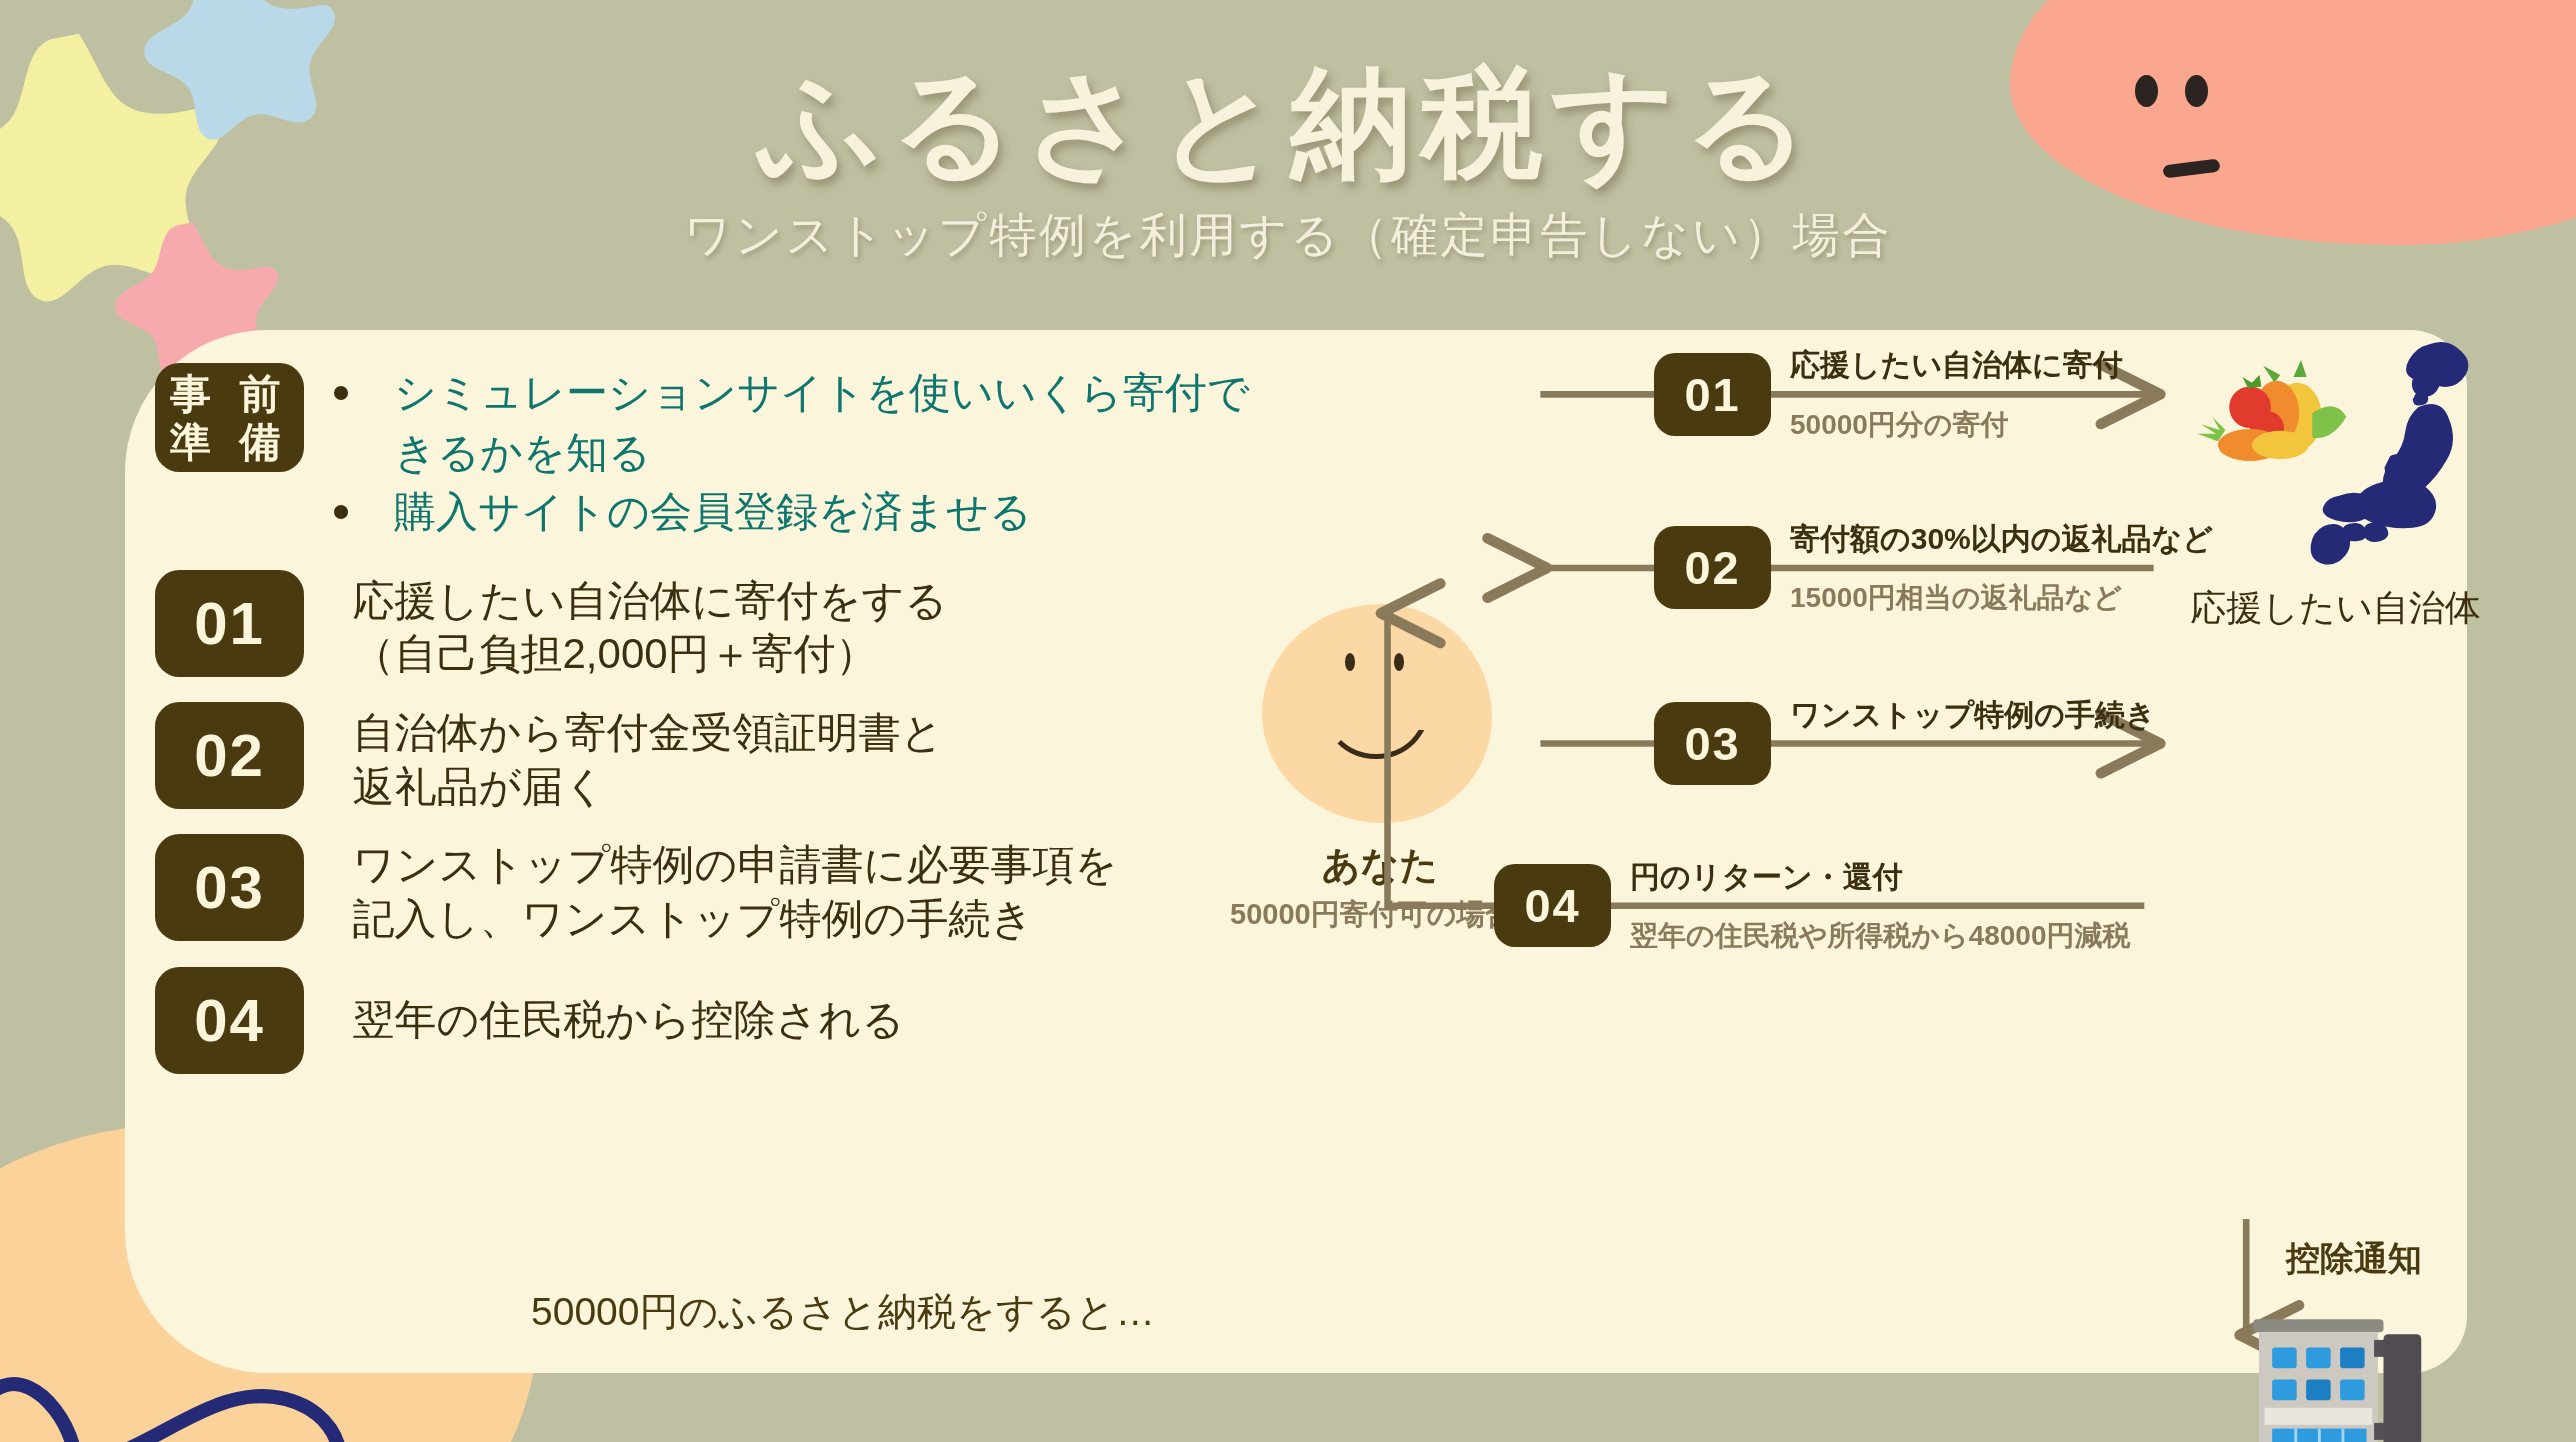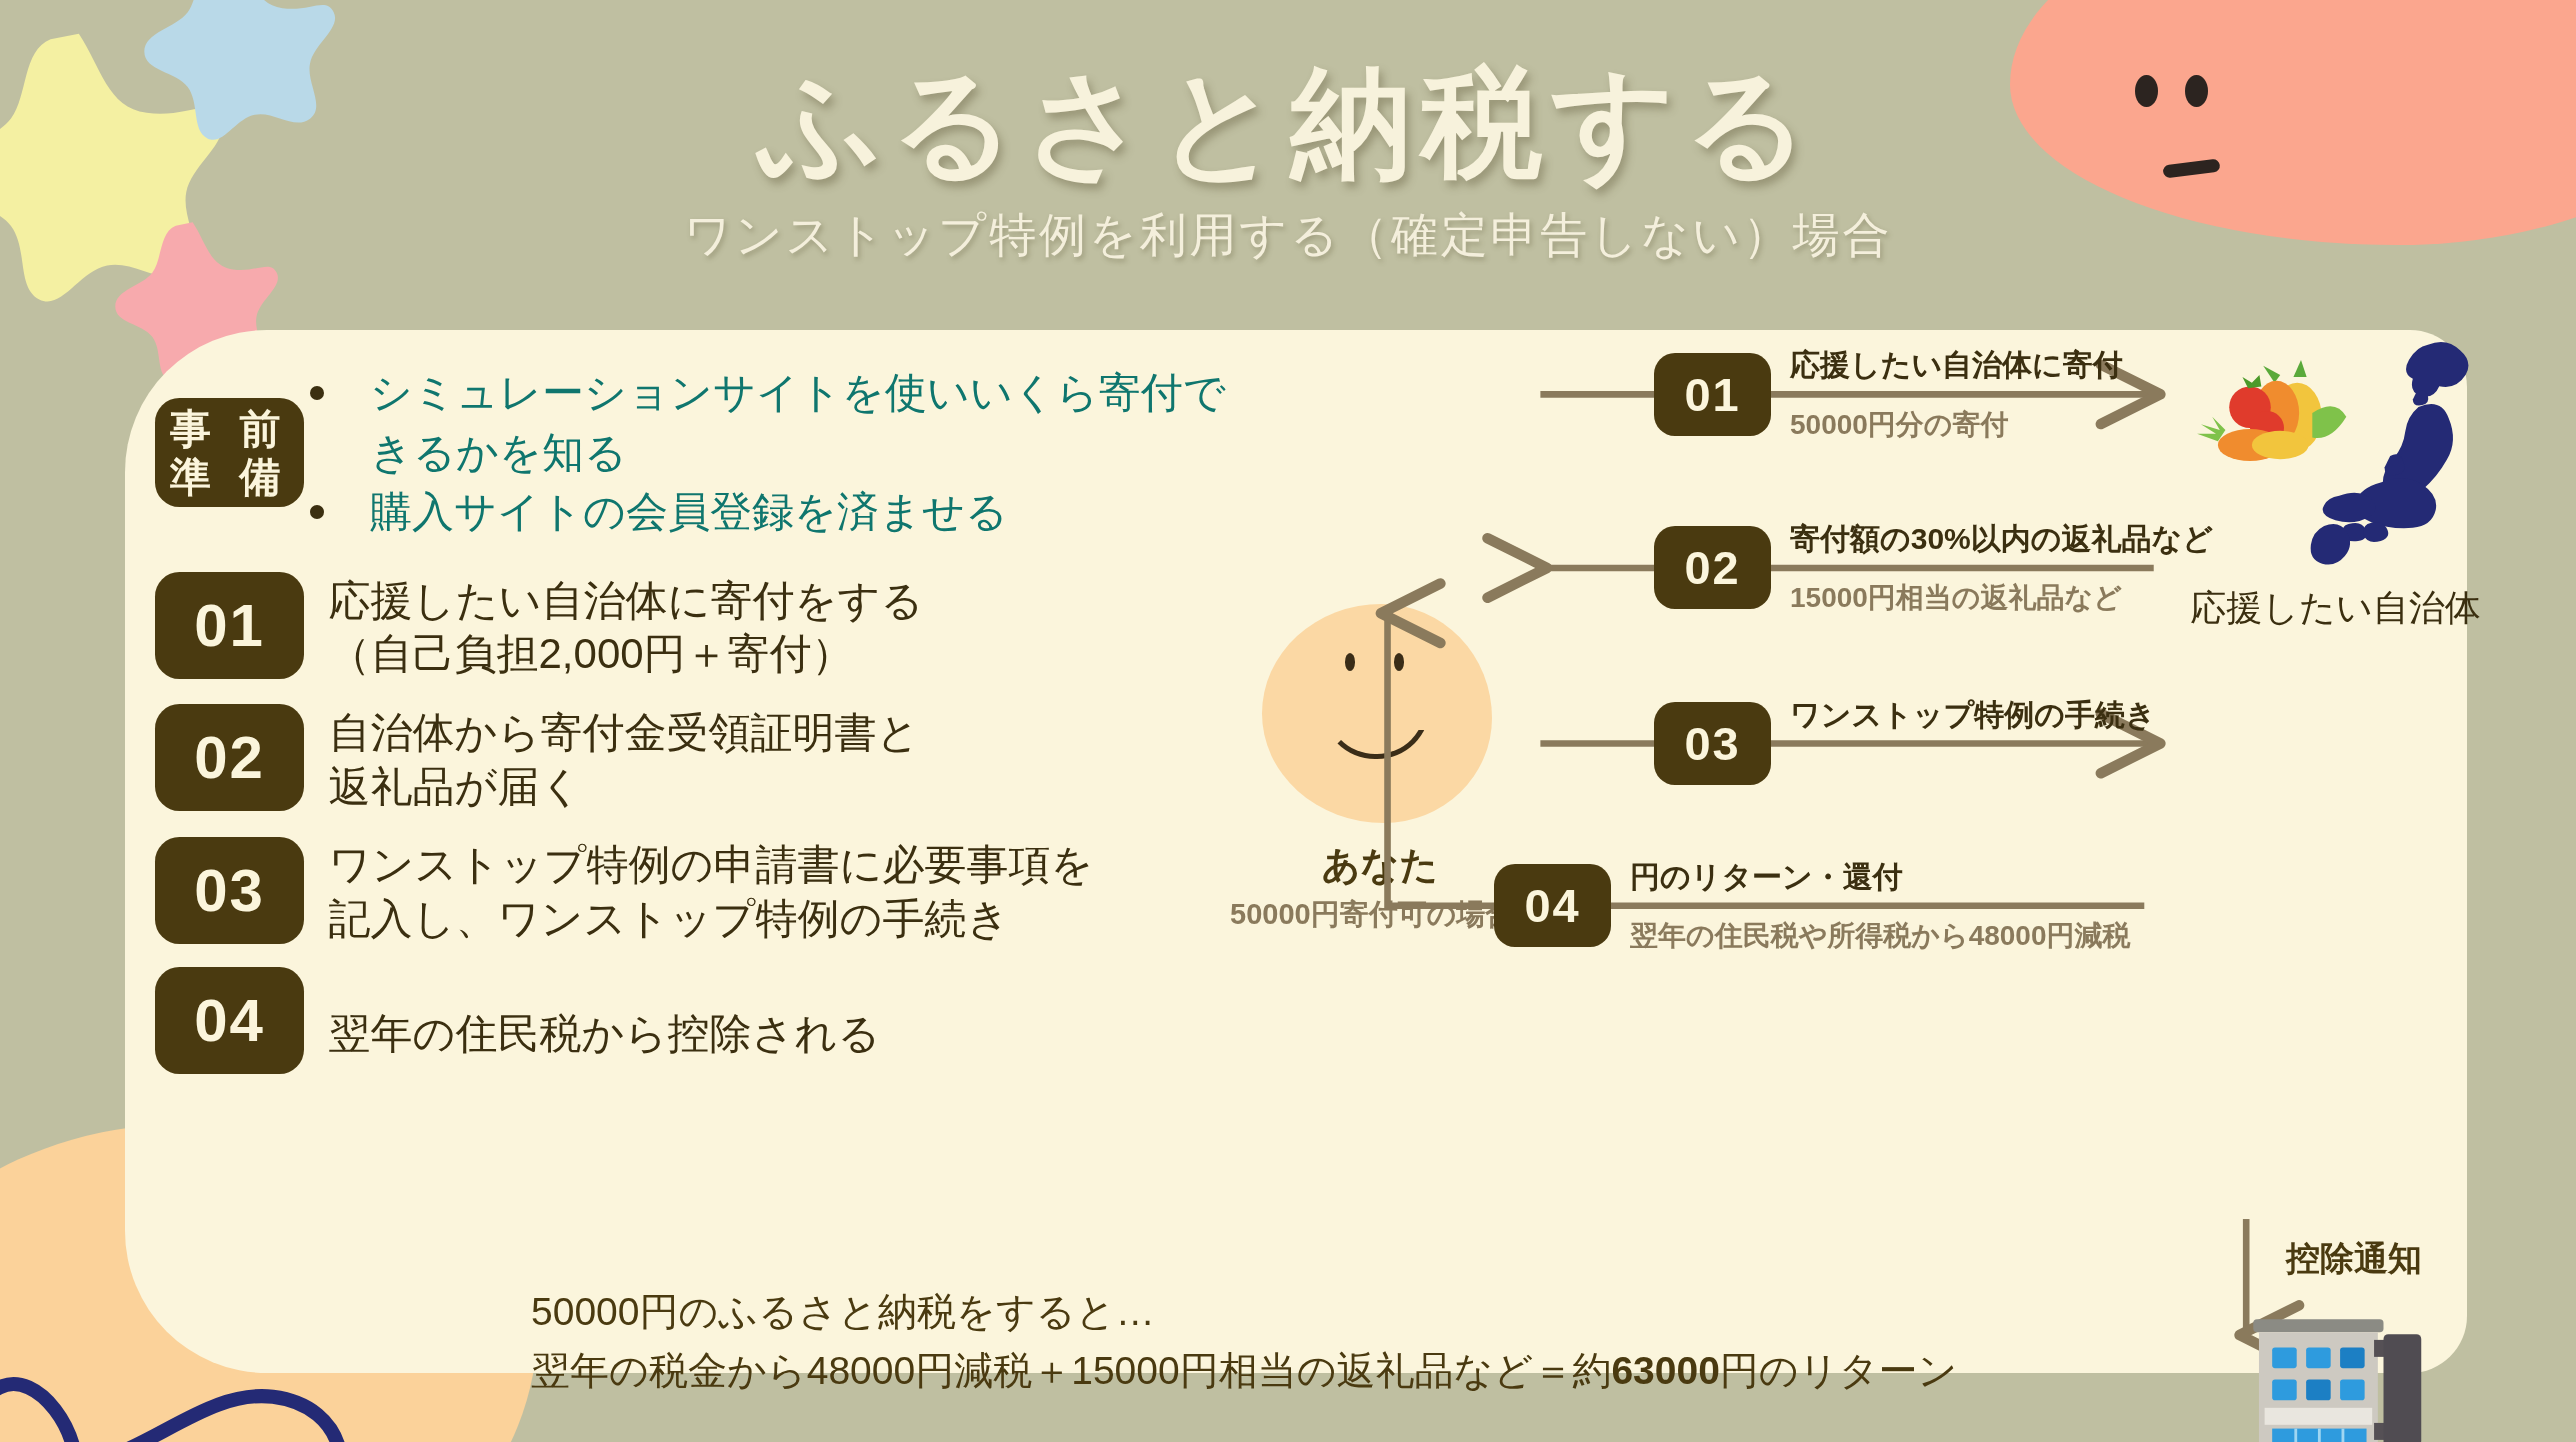--- a/index.html
+++ b/index.html
@@ -41,21 +41,21 @@
 
   
   .card{
     position:absolute;left:125px;top:330px;width:2342px;height:1043px;
     background:#fbf5dc;
     border-radius:142px 57px 57px 142px;
   }
 
   
   .left-col{position:absolute;left:30px;top:33px;width:1095px;}
-  .row{display:flex;align-items:center;margin-bottom:21px;}
+  .row{display:flex;align-items:flex-start;margin-bottom:21px;gap:24px;}
   .badge{
     flex:0 0 auto;width:149px;height:107px;background:#4a3a10;
     border-radius:24.5px;display:flex;align-items:center;justify-content:center;
     color:#fbf5dc;font-size:60px;font-weight:700;letter-spacing:1.9px;
   }
   .badge.prep{
     flex-direction:column;font-size:41px;font-weight:700;letter-spacing:8.5px;
     line-height:1.18;padding-top:1.9px;
   }
   .row-text{
@@ -334,20 +334,17 @@
         <line x1="75" y1="134" x2="75" y2="178" stroke="#9fd6f2" stroke-width="3"></line>
         <line x1="100" y1="134" x2="100" y2="178" stroke="#9fd6f2" stroke-width="3"></line>
         <line x1="125" y1="134" x2="125" y2="178" stroke="#9fd6f2" stroke-width="3"></line>
         <line x1="50" y1="156" x2="150" y2="156" stroke="#9fd6f2" stroke-width="3"></line>
       </svg>
 
     </div>
 
     <div class="summary">
       <div>50000円のふるさと納税をすると…</div>
-      <div>
-        <span>翌年の税金から48000円減税＋15000円相当の返礼品など＝約</span><b>63000</b><span>円のリターン</span>
-      </div>
     </div>
 
   </div>
 </div>
 
 
 </body></html>

